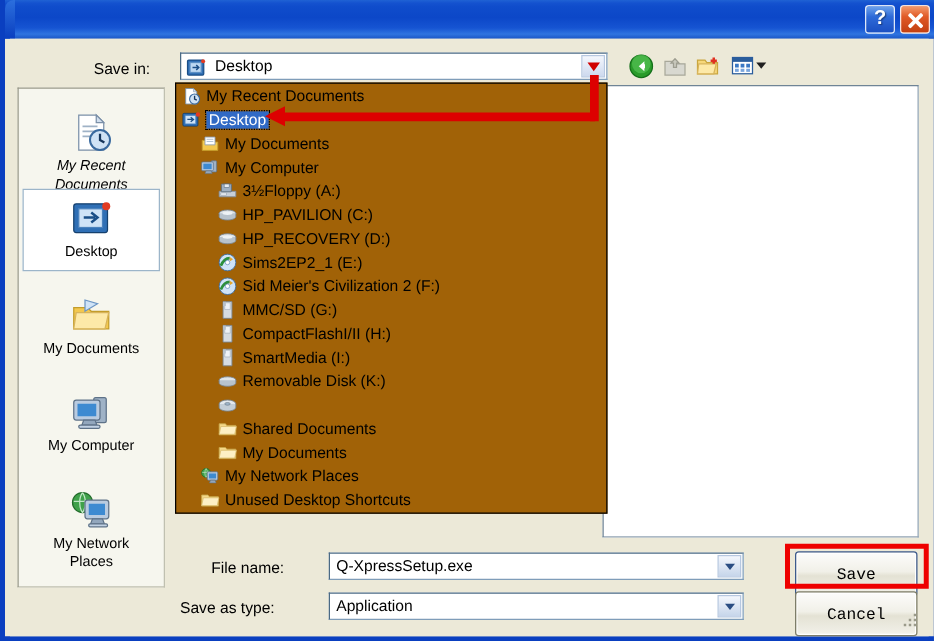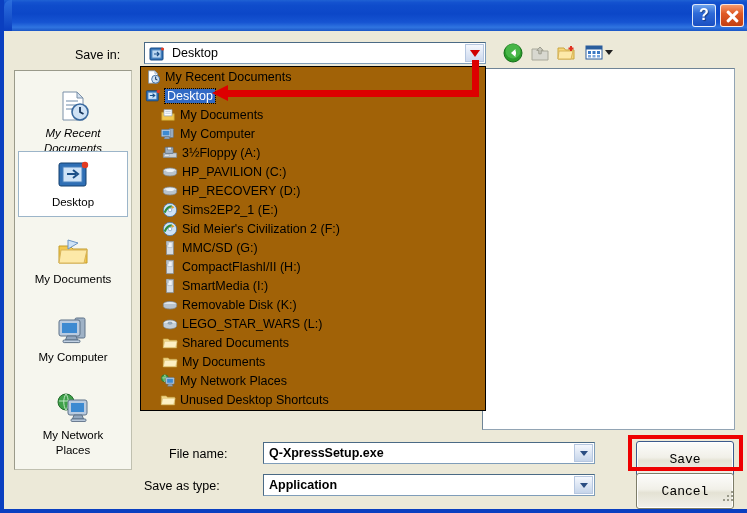--- a/index.html
+++ b/index.html
@@ -196,21 +196,21 @@
     flex: 0 0 auto;
     display: flex; align-items: center; justify-content: center;
   }
   .ditem.sel .dtext {
     background: #316ac5; color: #ffffff;
     outline: 1px dotted #000;
     padding: 0 2px;
   }
   .lvl0 { padding-left: 3px; }
   .lvl1 { padding-left: 18px; }
-  .lvl2 { padding-left: 20px; }
+  .lvl2 { padding-left: 32px; }
 
   
   #lbl-filename {
     position: absolute; left: 140px; top: 447px; font-size: 12.5px; margin-left: 25px;
   }
   #lbl-filetype {
     position: absolute; left: 140px; top: 479px; font-size: 12.5px;
   }
   .ddbox {
     position: absolute; left: 259px;
@@ -218,21 +218,21 @@
     background: #fff;
     border: 1px solid #7f9db9;
     border-top-color: #4a6a85;
     border-left-color: #4a6a85;
     box-sizing: border-box;
   }
   #box-filename { top: 442px; }
   #box-filetype { top: 474px; }
   .ddbox .val {
     position: absolute; left: 5px; top: 3px;
-    font-size: 12.5px; color: #000; white-space: nowrap; font-weight: bold;
+    font-size: 12.5px; color: #000; white-space: nowrap;
   }
   .ddbox .arrow {
     position: absolute; right: 1px; top: 1px;
     width: 19px; height: 18px;
     background: linear-gradient(180deg,#f4f7fd,#c6d5ea);
     border: 1px solid #b6c7e0;
     box-sizing: border-box;
     display: flex; align-items: center; justify-content: center;
   }
   .ddbox .arrow .chev {
@@ -561,21 +561,20 @@
         <span class="dtext">Removable Disk (K:)</span>
       </div>
       <div class="ditem lvl2">
         <span class="dicon">
           <svg width="16" height="16" viewBox="0 0 36 36">
             <ellipse cx="18" cy="16" rx="15" ry="7" fill="#e2e8ee" stroke="#78848f" stroke-width="1.6"></ellipse>
             <path d="M3 16v6c0 3.8 6.7 7 15 7s15-3.2 15-7v-6" fill="#c3ced8" stroke="#78848f" stroke-width="1.6"></path>
             <ellipse cx="18" cy="16" rx="5" ry="2.4" fill="#9fb6cc" stroke="#5f6f7d"></ellipse>
           </svg>
         </span>
-        <span class="dtext">LEGO_STAR_WARS (L:)</span>
       </div>
       <div class="ditem lvl2">
         <span class="dicon">
           <svg width="16" height="16" viewBox="0 0 36 36">
             <path d="M3 9h11l3 3h16v17H3z" fill="#f5d98a" stroke="#c8a64a" stroke-width="1.6"></path>
             <path d="M6 14h28l-3 14H3z" fill="#fdf0c4" stroke="#d8bb6b" stroke-width="1.4"></path>
           </svg>
         </span>
         <span class="dtext">Shared Documents</span>
       </div>

